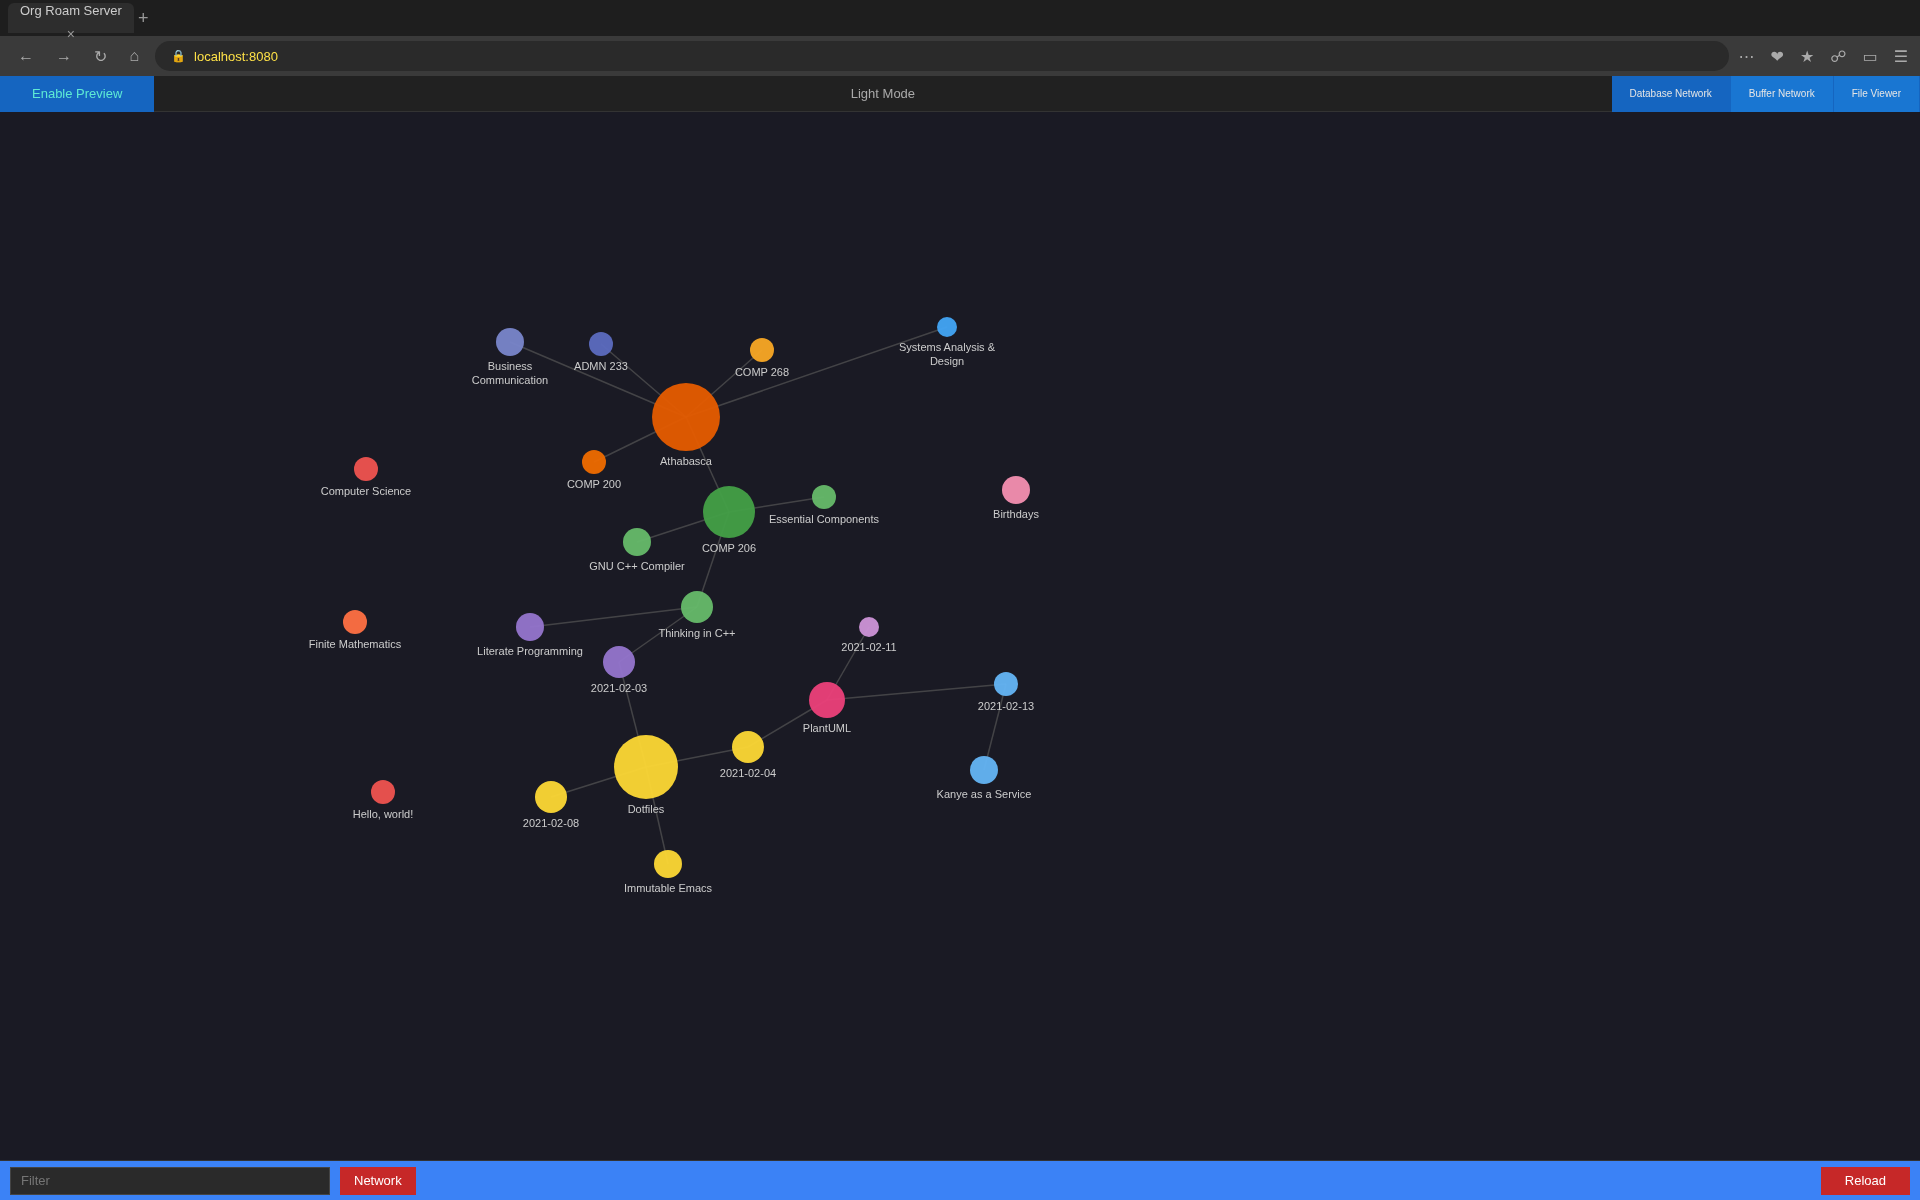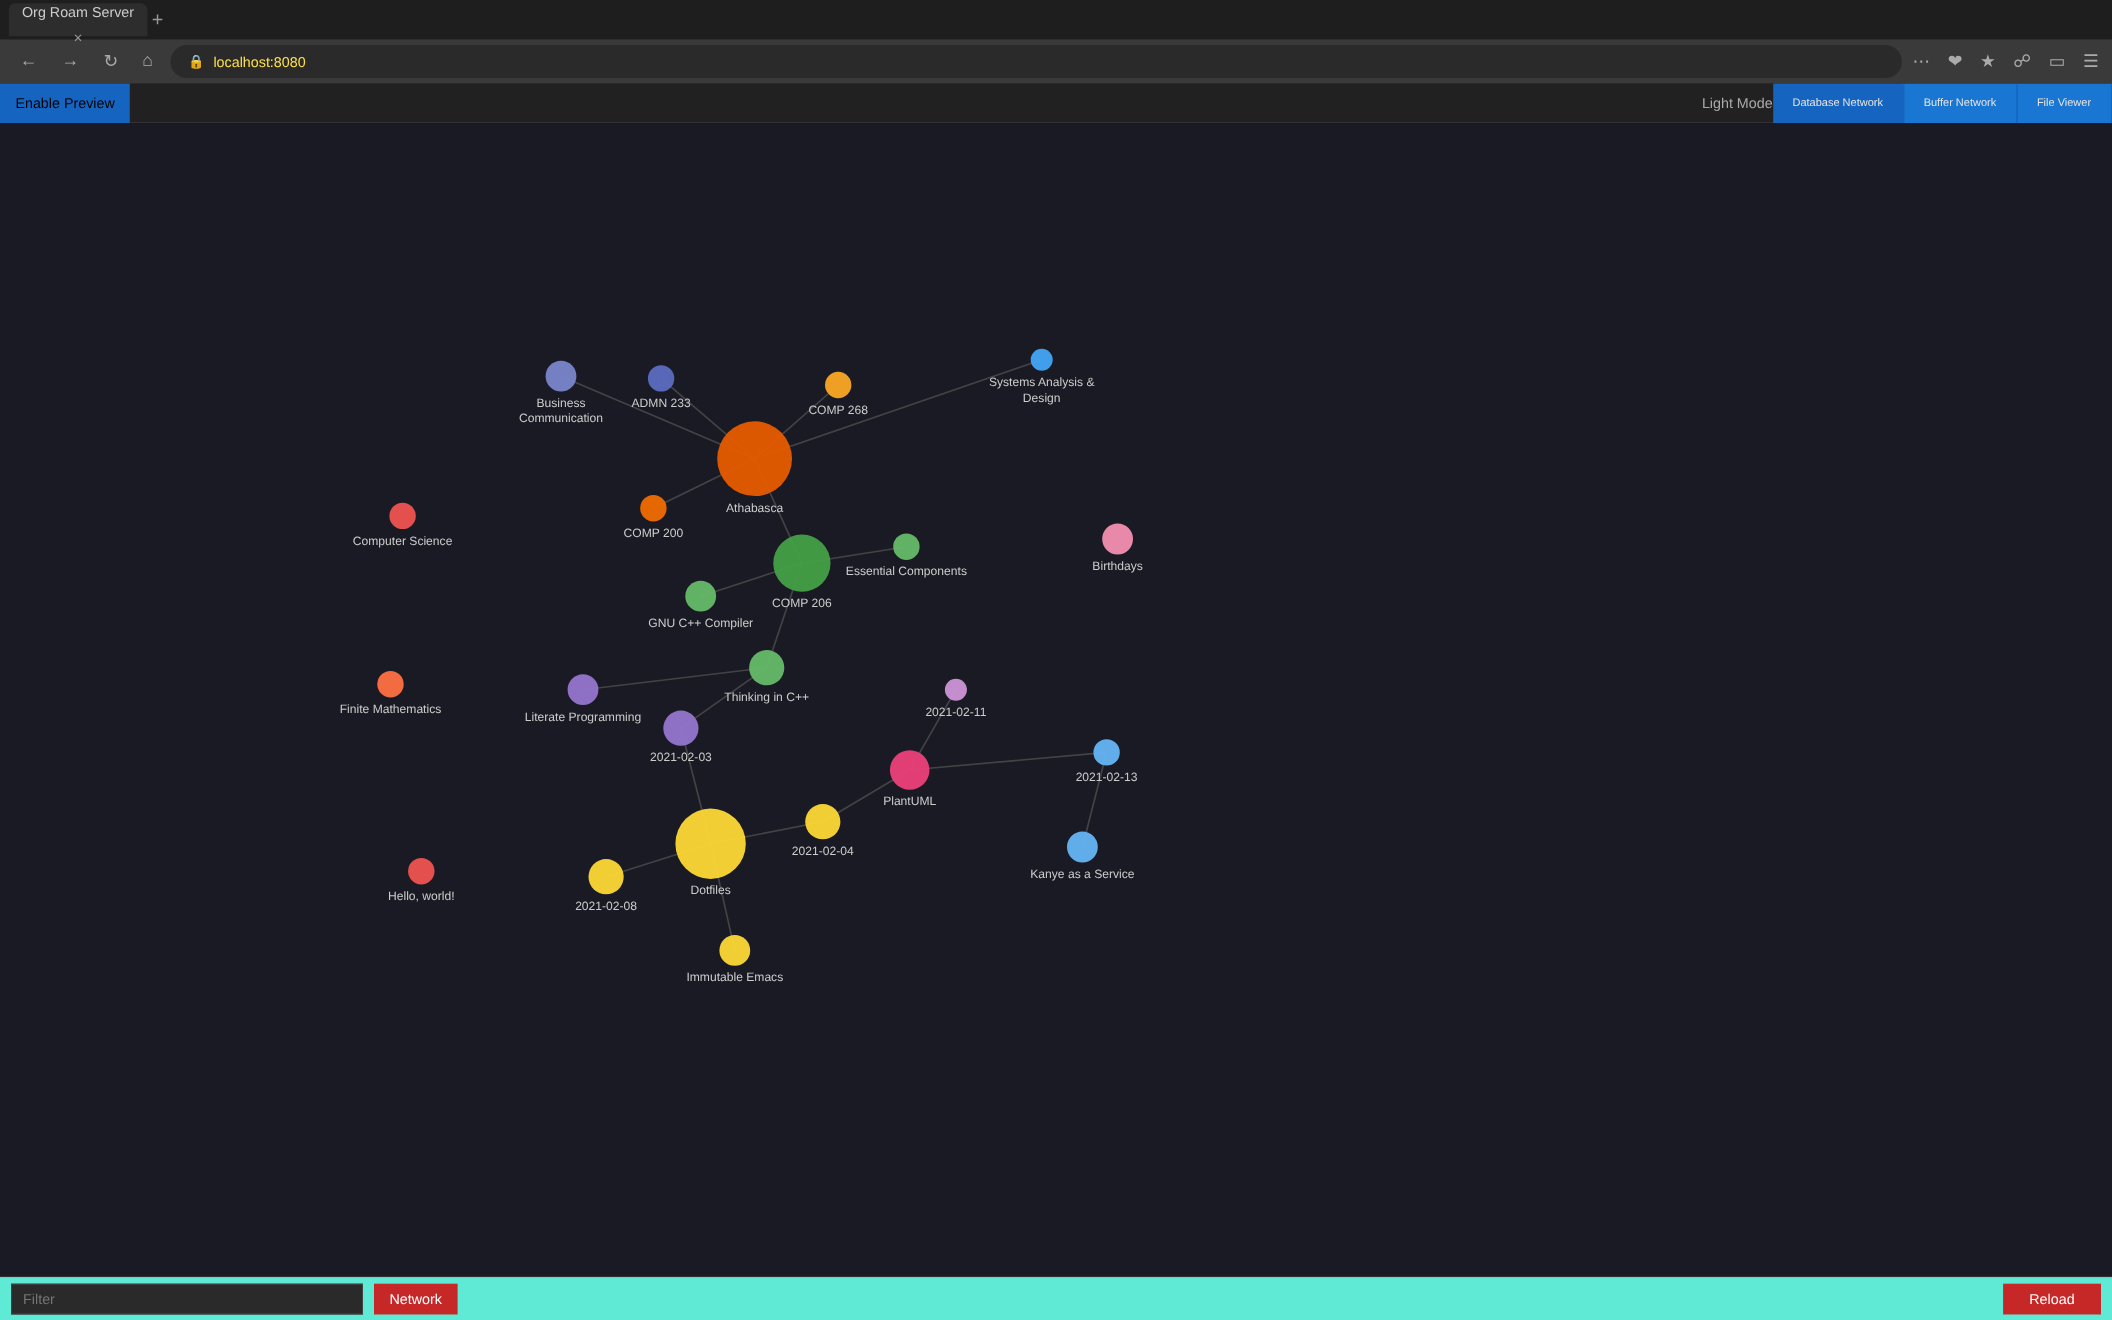--- a/index.html
+++ b/index.html
@@ -13,33 +13,33 @@
     .tab-new { color: #999; cursor: pointer; font-size: 18px; background: none; border: none; }
     .address-bar { display: flex; align-items: center; background: #3a3a3a; height: 40px; padding: 0 12px; gap: 10px; }
     .nav-btn { background: none; border: none; color: #aaa; cursor: pointer; font-size: 16px; padding: 4px 6px; }
     .nav-btn:disabled { color: #555; }
     .url-box { display: flex; align-items: center; background: #2a2a2a; border-radius: 20px; flex: 1; padding: 4px 16px; gap: 8px; height: 30px; }
     .url-text { color: #fde047; font-size: 13px; }
     .browser-menu-icons { margin-left: auto; display: flex; gap: 16px; align-items: center; color: #aaa; font-size: 16px; }
 
     
     .app-toolbar { display: flex; align-items: center; background: #212121; height: 36px; border-bottom: 1px solid #333; }
-    .enable-preview-btn { background: #1565c0; color: #000000; border: none; padding: 6px 14px; font-size: 13px; cursor: pointer; height: 36px; }
-    .mode-center { flex: 1; text-align: right; color: #aaa; font-size: 13px; }
+    .enable-preview-btn { background: #1565c0; color: #5eead4; border: none; padding: 6px 32px; font-size: 13px; cursor: pointer; height: 36px; }
+    .mode-center { flex: 1; text-align: center; color: #aaa; font-size: 13px; }
     .nav-tabs { display: flex; }
     .nav-tab { background: #1976d2; color: #e5e5e5; border: none; padding: 6px 18px; font-size: 10px; cursor: pointer; height: 36px; border-right: 1px solid #1565c0; }
     .nav-tab.active { background: #1565c0; }
 
     
     .main-canvas { position: relative; background: #1a1a24; width: 1920px; height: 1048px; overflow: hidden; }
 
     svg.network { position: absolute; top: 0; left: 0; width: 100%; height: 100%; }
 
     
-    .bottom-bar { display: flex; align-items: center; background: #5eead4; height: 40px; padding: 0 10px; gap: 10px; border-top: 1px solid #333; }
+    .bottom-bar { display: flex; align-items: center; background: #3b82f6; height: 40px; padding: 0 10px; gap: 10px; border-top: 1px solid #333; }
     .filter-input { background: #2a2a2a; border: 1px solid #444; color: #ccc; padding: 4px 10px; width: 320px; height: 28px; font-size: 13px; }
     .exclude-btn { background: #c62828; color: white; border: none; padding: 4px 14px; cursor: pointer; height: 28px; font-size: 13px; }
     .reload-btn { background: #c62828; color: white; border: none; padding: 4px 24px; cursor: pointer; height: 28px; font-size: 13px; margin-left: auto; }
 
     
     .node-label { font-size: 11px; fill: #cccccc; text-anchor: middle; font-family: Arial, sans-serif; }
   </style>
 </head>
 <body>
 

